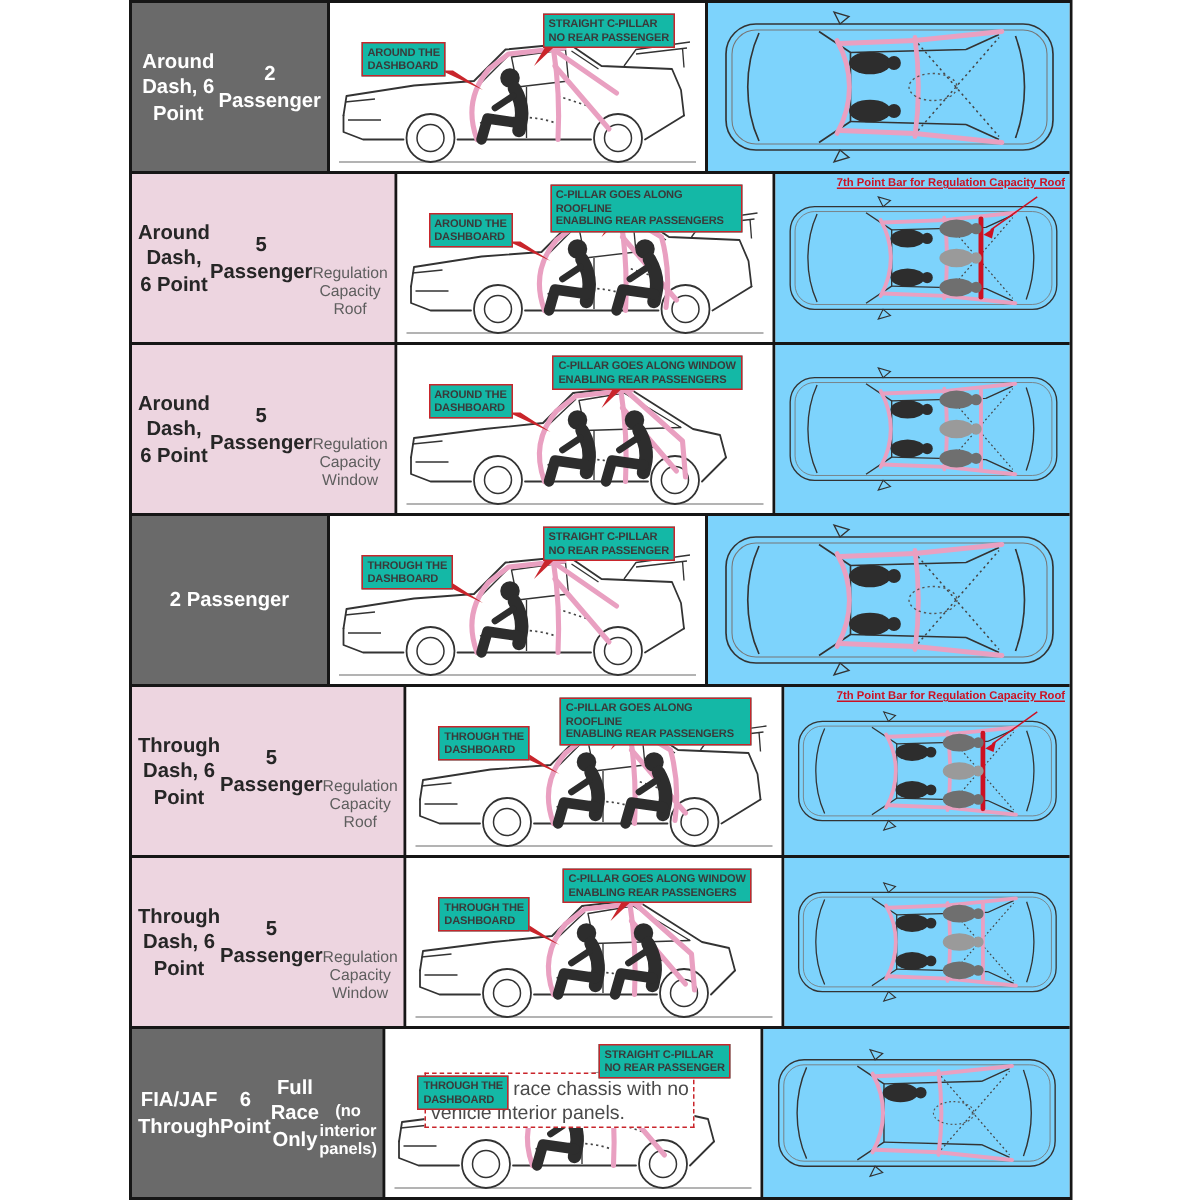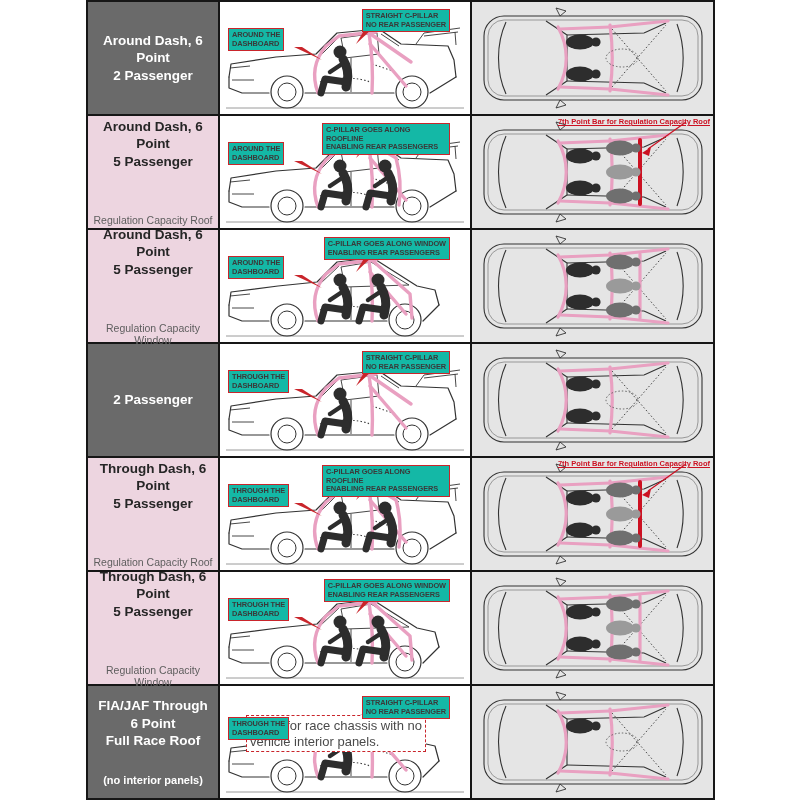--- a/index.html
+++ b/index.html
@@ -4,35 +4,35 @@
 <style>
   html,body{margin:0;padding:0;background:#fff;}
   body{width:800px;height:800px;font-family:"Liberation Sans",sans-serif;}
   .canvas{position:relative;width:800px;height:800px;background:#fff;}
   .table{position:absolute;left:86px;top:0;width:629px;height:800px;
          border:2px solid #161616;box-sizing:border-box;
          display:flex;flex-direction:column;background:#fff;}
   .row{flex:1 1 0;display:flex;border-bottom:2px solid #161616;min-height:0;position:relative;}
   .row:last-child{border-bottom:none;}
   .label-cell{flex:0 0 132px;border-right:2px solid #161616;
-              display:flex;flex-direction:column;justify-content:center;align-items:center;
+              display:flex;flex-direction:row;justify-content:center;align-items:center;
               text-align:center;padding:4px;box-sizing:border-box;}
   .row.gray .label-cell{background:#6a6a6a;color:#fff;}
   .row.pink .label-cell{background:#edd5e0;color:#262626;}
   .t{font-weight:bold;font-size:13.5px;line-height:1.3;}
   .sub{font-size:10.5px;margin-top:3px;line-height:1.15;}
   .row.pink .sub{color:#5e5e5e;margin-top:44px;}
   .row.gray .sub{color:#fff;font-weight:bold;font-size:11px;margin-top:24px;}
   .side-cell{flex:0 0 250px;position:relative;border-right:2px solid #161616;background:#fff;}
-  .top-cell{flex:1 1 auto;position:relative;background:#e5e5e5;}
+  .top-cell{flex:1 1 auto;position:relative;background:#7dd3fc;}
   .carbox{position:absolute;inset:0;}
   .callout{position:absolute;background:#14b8a6;border:1.6px solid #c9252b;color:#3a3a3a;
            font-weight:bold;font-size:7.4px;line-height:1.18;padding:2px 3px;
            white-space:pre-line;letter-spacing:-0.1px;z-index:3;}
-  .dash-note{left:8px;top:26px;}
+  .dash-note{left:21px;top:26px;}
   .cpillar-note{right:20px;top:7px;max-width:120px;}
   .race-note{position:absolute;left:26px;top:3px;border:1.4px dashed #c9252b;background:#fff;
              color:#4a4a4a;font-size:13px;font-weight:normal;padding:2px 3px;line-height:1.2;
              white-space:pre-line;z-index:3;margin-top:26px;}
   .row7 .dash-note{top:31px;}
   .row7 .cpillar-note{top:10px;}
   .seventh{position:absolute;top:1px;right:3px;color:#cc1122;font-size:7.5px;font-weight:bold;
            text-decoration:underline;z-index:3;}
 </style>
 </head>
@@ -427,21 +427,21 @@
               <ellipse cx="148" cy="80" rx="14" ry="7.5" fill="#6f6f6f"></ellipse>
               <circle cx="164" cy="80" r="4.6" fill="#6f6f6f"></circle>
             </svg></div>
       </div>
     </div>
 
     <div class="row gray row7">
       <div class="label-cell">
         <div class="t auto-hide">FIA/JAF Through</div>
         <div class="t auto-hide">6 Point</div>
-        <div class="t auto-hide">Full Race Roof</div>
+        <div class="t auto-hide">Full Race Only</div>
         <div class="sub auto-hide">(no interior panels)</div>
       </div>
       <div class="side-cell">
         <div class="carbox"><svg viewBox="0 0 250 112" width="100%" height="100%">
               <line x1="6" y1="106" x2="244" y2="106" stroke="#9a9a9a" stroke-width="1"></line>
               <path d="M9,75 L11,62 L58,56 L97,52 L117,32 L153,28 L197,56 L215,60 L219,75" fill="none" stroke="#333333" stroke-width="1.2" stroke-linejoin="round" stroke-linecap="round"></path>
               <path d="M9,75 L9,86 L22,91 L49,91 M85,91 L167,91 M203,91 L219,75" fill="none" stroke="#333333" stroke-width="1.2" stroke-linejoin="round" stroke-linecap="round"></path>
               <path d="M101,53 L119,36 M121,37 L151,32 L189,55 L125,57 Z M131,57 L131,90" fill="none" stroke="#333333" stroke-width="0.9" stroke-linejoin="round"></path>
               <path d="M10,66 L30,64 M12,78 L34,78" fill="none" stroke="#333333" stroke-width="0.9" stroke-linejoin="round"></path>
               <circle cx="67" cy="90" r="16" fill="none" stroke="#333333" stroke-width="1.2" stroke-linejoin="round" stroke-linecap="round"></circle>

